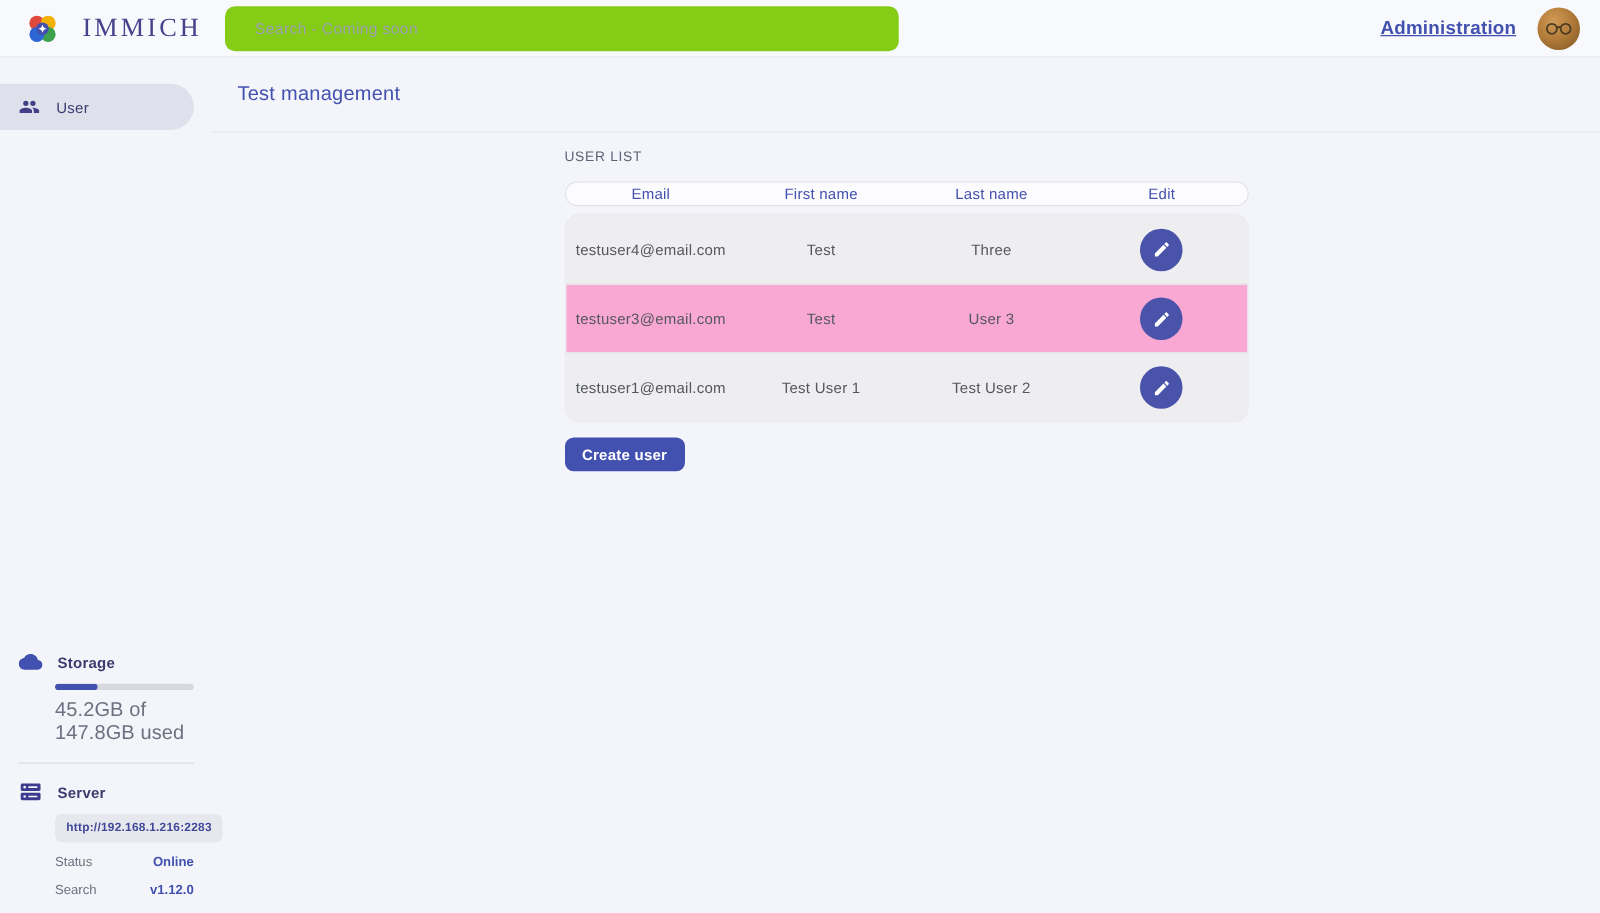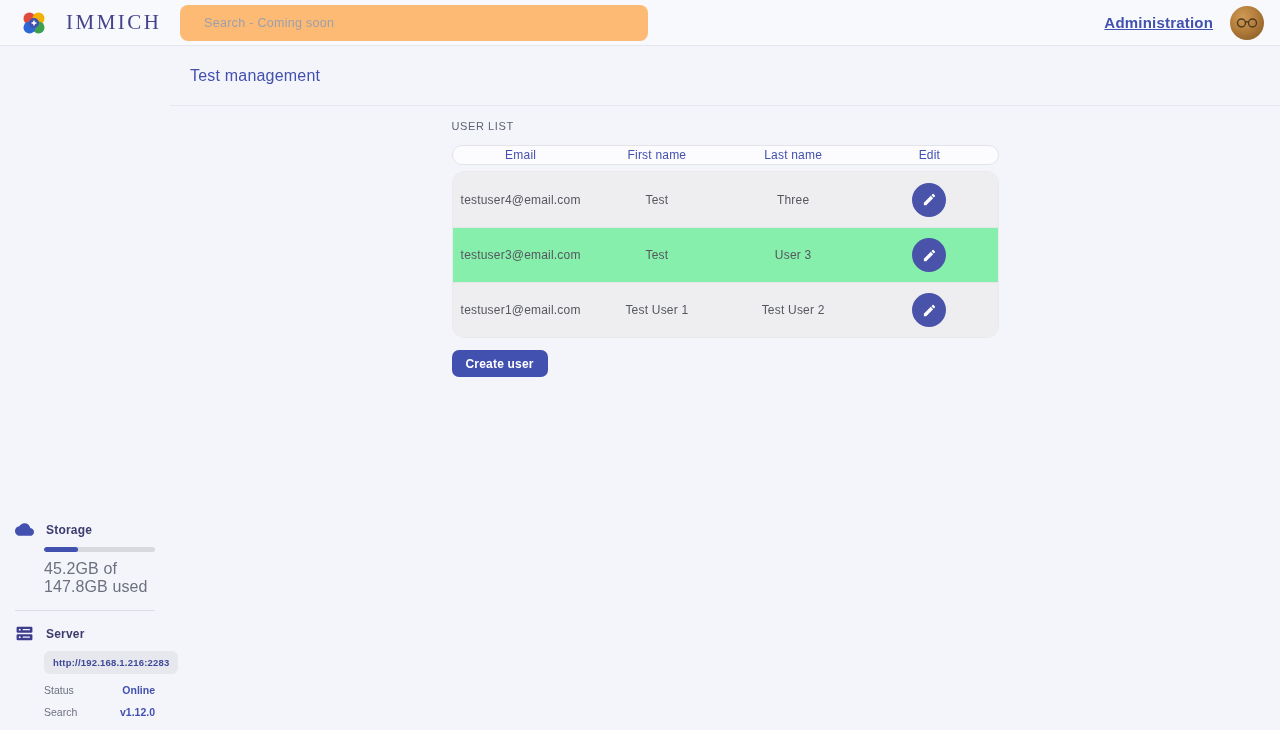--- a/index.html
+++ b/index.html
@@ -5,21 +5,21 @@
   * { margin:0; padding:0; box-sizing:border-box; }
   html,body { width:1280px; height:730px; overflow:hidden; }
   body { background:#f4f5fa; font-family:"Liberation Sans", sans-serif; color:#3b3f52; }
 
   
   .topbar { height:46px; background:#f8f9fc; border-bottom:1px solid #e6e7ee;
             display:flex; align-items:center; padding:0 16px 0 20px; }
   .brand { display:flex; align-items:center; width:160px; flex:0 0 auto; }
   .brand-name { font-family:"Liberation Serif", serif; font-size:21px; letter-spacing:2.5px;
                 color:#46428c; margin-left:18px; font-weight:400; }
-  .searchbox { width:468px; height:36px; background:#fdba74; border:none; border-radius:8px;
+  .searchbox { width:539px; height:36px; background:#84cc16; border:none; border-radius:8px;
                padding:0 24px; font-size:12.5px; color:#555; outline:none;
                font-family:"Liberation Sans", sans-serif; }
   .searchbox::placeholder { color:#9ba0ac; letter-spacing:.3px; }
   .topbar-right { margin-left:auto; display:flex; align-items:center; gap:17px; }
   .admin-link { font-size:15px; font-weight:bold; color:#4250af; text-decoration:underline;
                 letter-spacing:.2px; }
   .avatar { width:34px; height:34px; border-radius:50%; flex:0 0 auto;
             background:radial-gradient(circle at 38% 32%, #cf9a55 0%, #b37c3a 45%, #7e5523 100%);
             display:flex; align-items:center; justify-content:center; }
 
@@ -56,21 +56,21 @@
   .content { width:547px; margin:0 auto; padding-top:14px; }
   .section-label { font-size:11px; color:#5c6375; letter-spacing:.6px; margin-bottom:13px; }
 
   .grid-4 { display:grid; grid-template-columns:1fr 1fr 1fr 1fr; align-items:center; }
   .thead { height:20px; background:#fcfcfe; border:1px solid #e3e4ea; border-radius:10px; }
   .th { text-align:center; font-size:12px; font-weight:500; color:#4250af; letter-spacing:.2px; }
 
   .tbody { margin-top:6px; border-radius:12px; overflow:hidden; border:1px solid #e9e9ee; }
   .trow { height:55px; }
   .trow.odd { background:#eeeef1; }
-  .trow.even { background:#86efac; }
+  .trow.even { background:#f9a8d4; }
   .trow + .trow { border-top:1px solid #e4e4e9; }
   .td { text-align:center; font-size:12px; color:#55575e; letter-spacing:.2px; }
   .td-edit { display:flex; justify-content:center; }
   .edit-btn { width:34px; height:34px; border-radius:50%; border:none; background:#4853a9;
               display:flex; align-items:center; justify-content:center; cursor:pointer; }
 
   .create-btn { margin-top:12px; height:27px; padding:0 14px; background:#4250af; color:#fff;
                 border:none; border-radius:7px; font-size:12px; font-weight:bold;
                 letter-spacing:.2px; cursor:pointer; font-family:"Liberation Sans", sans-serif; }
 </style>
@@ -100,20 +100,28 @@
         <circle cx="16.5" cy="6" r="4" fill="none" stroke="#4a3a22" stroke-width="1.4"></circle>
         <path d="M9.5 5.2 Q11 4 12.5 5.2" fill="none" stroke="#4a3a22" stroke-width="1.4"></path>
       </svg>
     </div>
   </div>
 </header>
 
 <div class="shell">
 
   <nav class="sidebar">
+    <div class="side-item">
+      <span style="display:flex;">
+        <svg width="17" height="17" viewBox="0 0 24 24" fill="#413f86">
+          <path d="M16,13C15.71,13 15.38,13 15.03,13.05C16.19,13.89 17,15 17,16.5V19H23V16.5C23,14.17 18.33,13 16,13M8,13C5.67,13 1,14.17 1,16.5V19H15V16.5C15,14.17 10.33,13 8,13M8,11A3,3 0 0,0 11,8A3,3 0 0,0 8,5A3,3 0 0,0 5,8A3,3 0 0,0 8,11M16,11A3,3 0 0,0 19,8A3,3 0 0,0 16,5A3,3 0 0,0 13,8A3,3 0 0,0 16,11Z"></path>
+        </svg>
+      </span>
+      <span class="side-item-label">User</span>
+    </div>
 
     <div class="side-bottom">
 
       <div class="sb-head">
         <span style="display:flex;">
           <svg width="19" height="19" viewBox="0 0 24 24" fill="#4250af">
             <path d="M19.35,10.04C18.67,6.59 15.64,4 12,4C9.11,4 6.6,5.64 5.35,8.04C2.34,8.36 0,10.91 0,14C0,17.31 2.69,20 6,20H19C21.76,20 24,17.76 24,15C24,12.36 21.95,10.22 19.35,10.04Z"></path>
           </svg>
         </span>
         <span class="sb-title">Storage</span>

